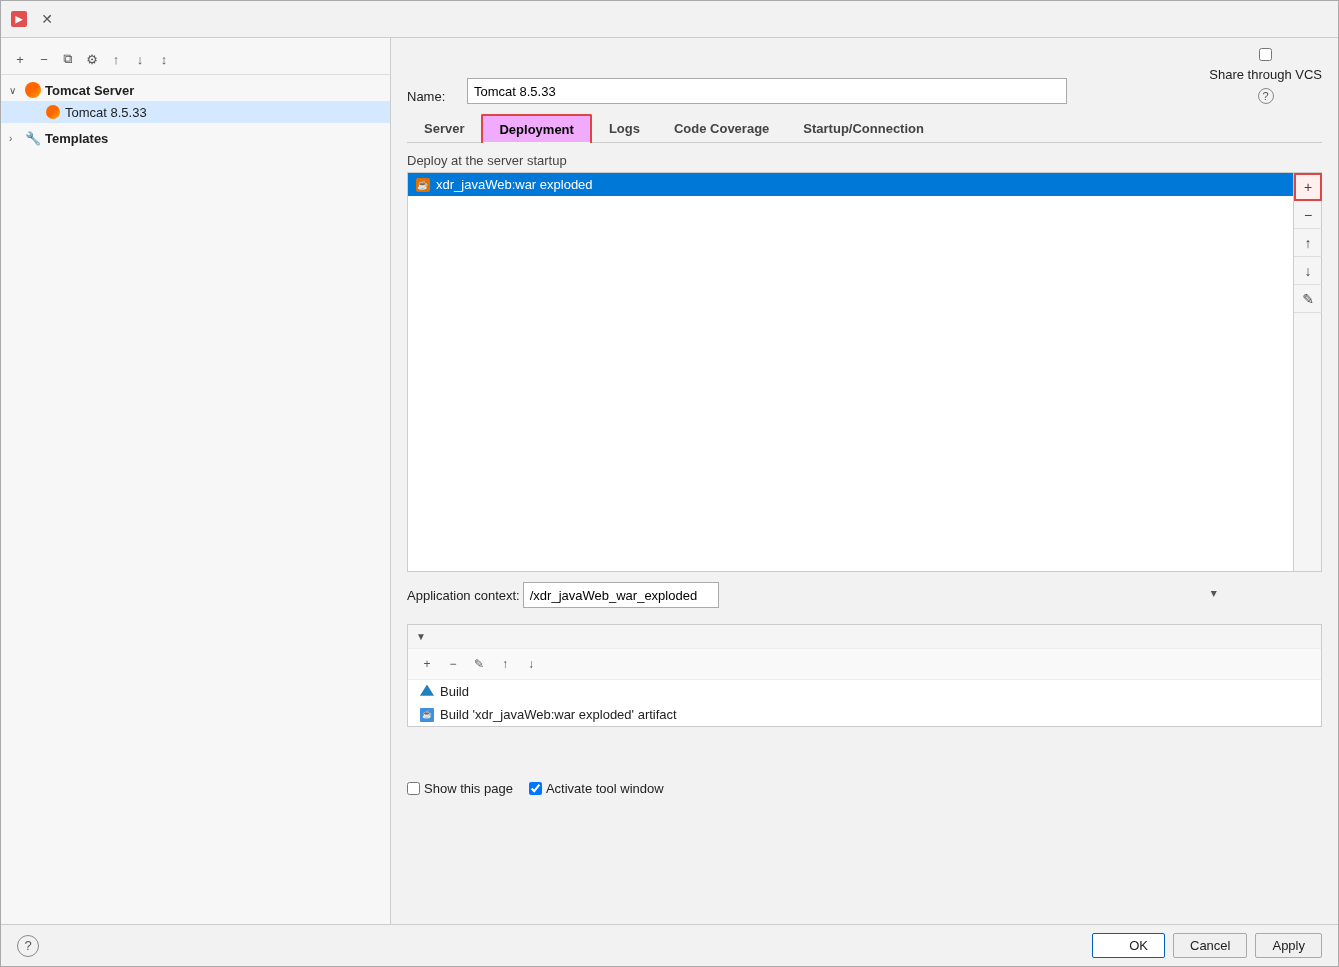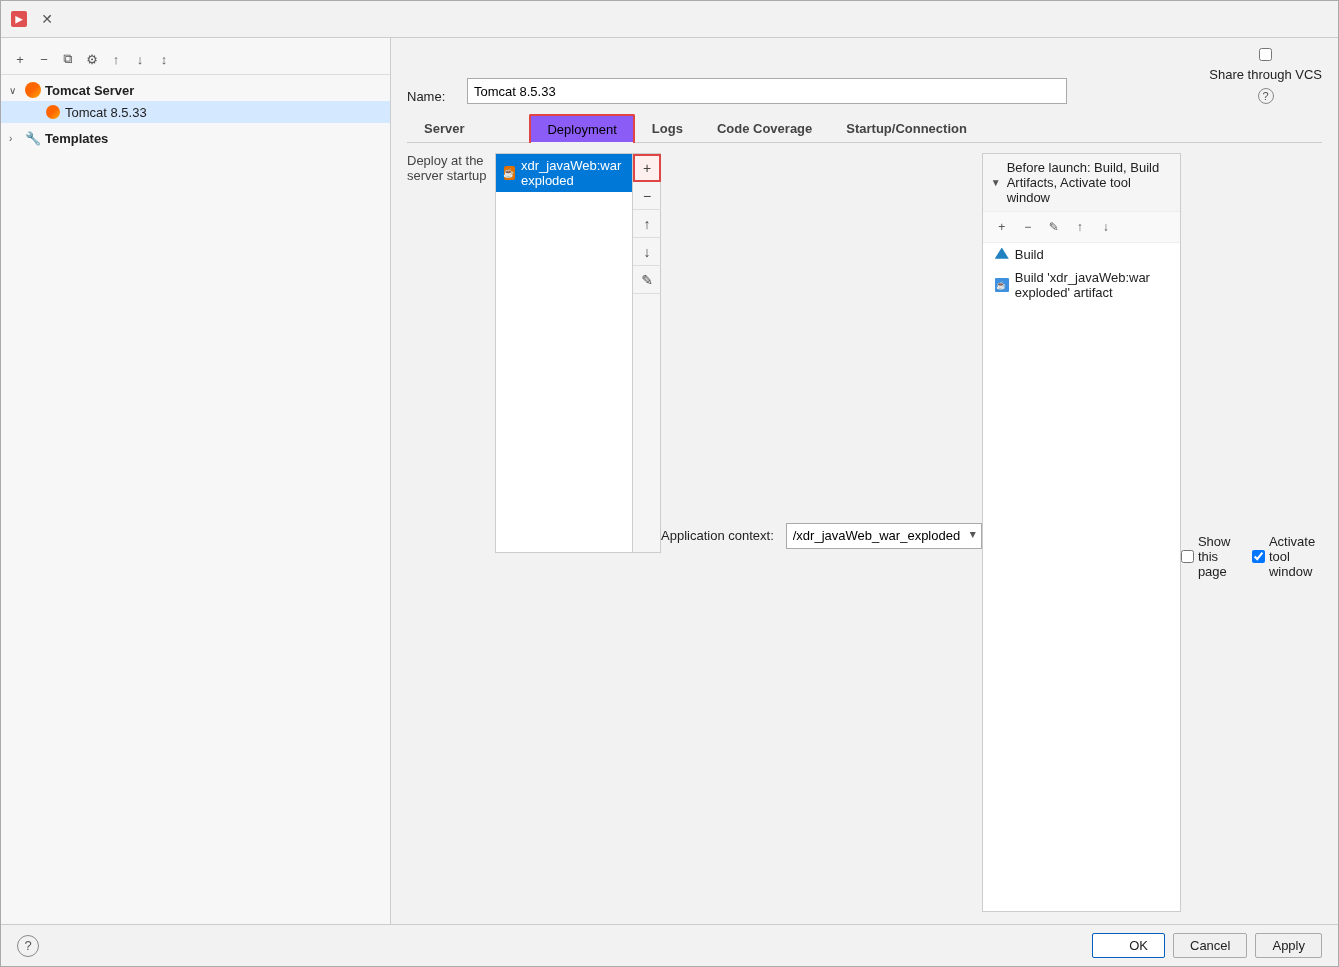--- a/index.html
+++ b/index.html
@@ -167,41 +167,40 @@
       color: #444;
       cursor: pointer;
       border: 1px solid transparent;
       border-bottom: none;
       position: relative;
       background: none;
       outline: none;
       font-weight: bold;
     }
     .tab.active {
-      background: #8b5cf6;
+      background: #f0abfc;
       border: 2px solid #e04545;
       border-bottom: none;
       border-radius: 2px 2px 0 0;
       color: #000;
-      font-weight: 400;
+      font-weight: 700;
       margin-bottom: -1px;
       z-index: 1;
-      margin-left: 48px;
     }
     .tab.active::after {
       content: '';
       position: absolute;
       bottom: -1px;
       left: 0; right: 0;
       height: 2px;
       background: #f2f2f2;
     }
     .deploy-section {
       display: flex;
-      flex-direction: row;
+      flex-direction: column;
       flex: 1;
     }
     .deploy-label {
       font-size: 13px;
       color: #444;
       margin-bottom: 4px;
     }
     .deploy-list-container {
       display: flex;
       flex: 1;
@@ -248,21 +247,21 @@
       color: #444;
       display: flex; align-items: center; justify-content: center;
     }
     .side-btn.highlight {
       background: #fff0f0;
       border: 2px solid #e04545;
     }
     .app-context-row {
       display: flex;
       align-items: center;
-      gap: 12px;
+      gap: 3px;
       margin-top: 10px;
       margin-bottom: 16px;
     }
     .app-context-label {
       font-size: 13px;
       color: #222;
       white-space: nowrap;
     }
     .app-context-select {
       flex: 1;
@@ -511,21 +510,20 @@
           <div class="select-wrapper">
             <select class="app-context-select">
               <option>/xdr_javaWeb_war_exploded</option>
             </select>
           </div>
         </div>
 
         <div class="before-launch-section">
           <div class="before-launch-header">
             <span class="collapse-arrow">▼</span>
-            <span class="before-launch-title">Before launch: Build, Build Artifacts, Activate tool window</span>
           </div>
           <div class="before-launch-toolbar">
             <button class="bl-btn">+</button>
             <button class="bl-btn">−</button>
             <button class="bl-btn">✎</button>
             <button class="bl-btn">↑</button>
             <button class="bl-btn">↓</button>
           </div>
           <div class="before-launch-items">
             <div class="bl-item">

